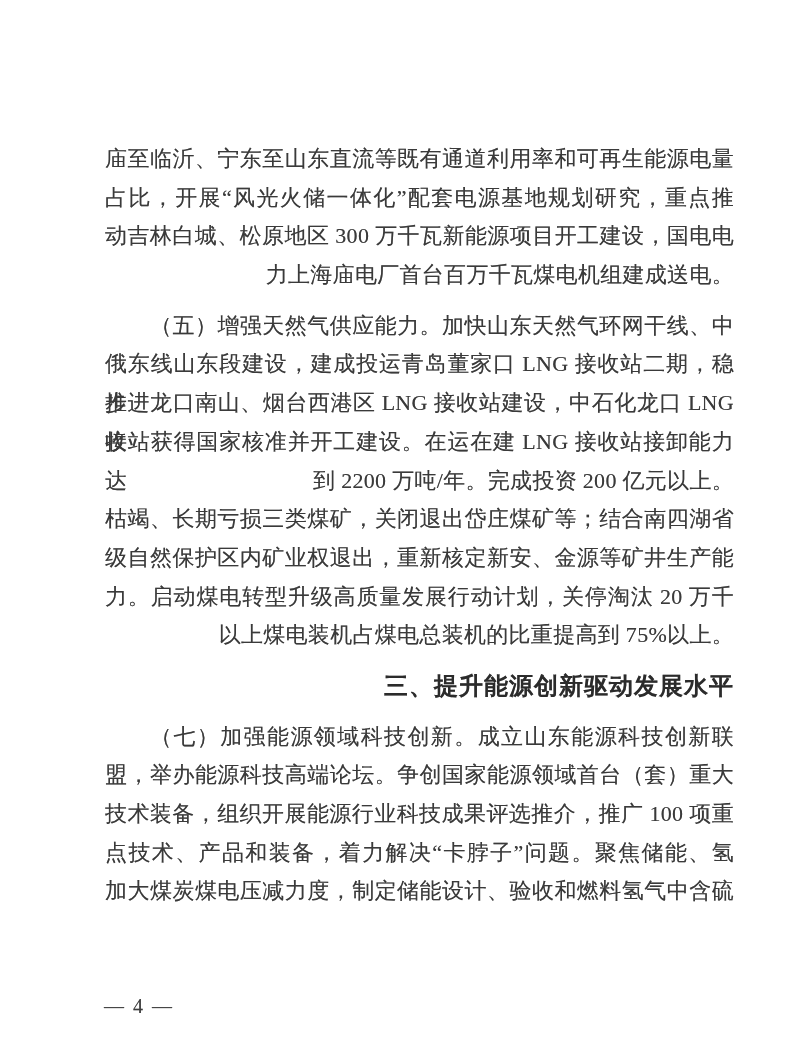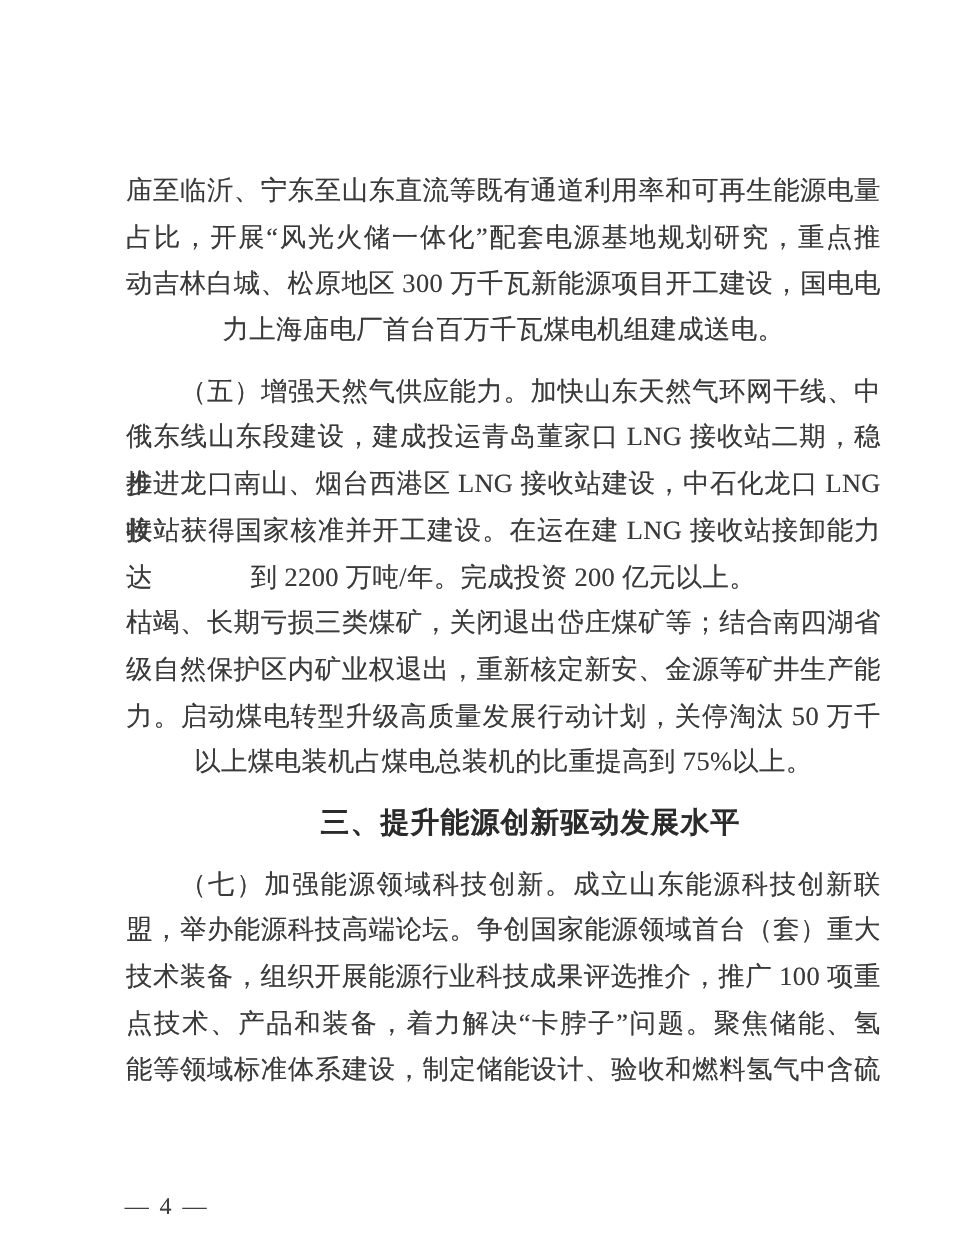--- a/index.html
+++ b/index.html
@@ -21,21 +21,21 @@
     left: 105px;
     top: 140px;
     width: 629px;
   }
   .line {
     height: 38.7px;
     line-height: 38.7px;
     font-size: 22px;
     color: #3a3a3a;
     white-space: nowrap;
-    text-align: center;
+    text-align: right;
     text-shadow: 0 0 0.5px rgba(70,70,70,0.55);
     letter-spacing: 0.3px;
   }
   .line.just {
     white-space: normal;
     text-align: justify;
     text-align-last: justify;
     text-justify: inter-character;
   }
   .line.indent {
@@ -68,23 +68,23 @@
       <div class="line just">占比，开展“风光火储一体化”配套电源基地规划研究，重点推</div>
       <div class="line just">动吉林白城、松原地区 300 万千瓦新能源项目开工建设，国电电</div>
       <div class="line">力上海庙电厂首台百万千瓦煤电机组建成送电。</div>
       <div class="line just indent">（五）增强天然气供应能力。加快山东天然气环网干线、中</div>
       <div class="line just">俄东线山东段建设，建成投运青岛董家口 LNG 接收站二期，稳步</div>
       <div class="line just">推进龙口南山、烟台西港区 LNG 接收站建设，中石化龙口 LNG 接</div>
       <div class="line just">收站获得国家核准并开工建设。在运在建 LNG 接收站接卸能力达</div>
       <div class="line">到 2200 万吨/年。完成投资 200 亿元以上。</div>
       <div class="line just">枯竭、长期亏损三类煤矿，关闭退出岱庄煤矿等；结合南四湖省</div>
       <div class="line just">级自然保护区内矿业权退出，重新核定新安、金源等矿井生产能</div>
-      <div class="line just">力。启动煤电转型升级高质量发展行动计划，关停淘汰 50 万千</div>
+      <div class="line just">力。启动煤电转型升级高质量发展行动计划，关停淘汰 20 万千</div>
       <div class="line">以上煤电装机占煤电总装机的比重提高到 75%以上。</div>
       <div class="line indent heading">三、提升能源创新驱动发展水平</div>
       <div class="line just indent">（七）加强能源领域科技创新。成立山东能源科技创新联</div>
       <div class="line just">盟，举办能源科技高端论坛。争创国家能源领域首台（套）重大</div>
       <div class="line just">技术装备，组织开展能源行业科技成果评选推介，推广 100 项重</div>
       <div class="line just">点技术、产品和装备，着力解决“卡脖子”问题。聚焦储能、氢</div>
-      <div class="line just">能等领域标准体系建设，制定储能设计、验收和燃料氢气中含硫</div>
+      <div class="line just">加大煤炭煤电压减力度，制定储能设计、验收和燃料氢气中含硫</div>
     </div>
   <div class="footer">— 4 —</div>
 </div>
 
 </body></html>

